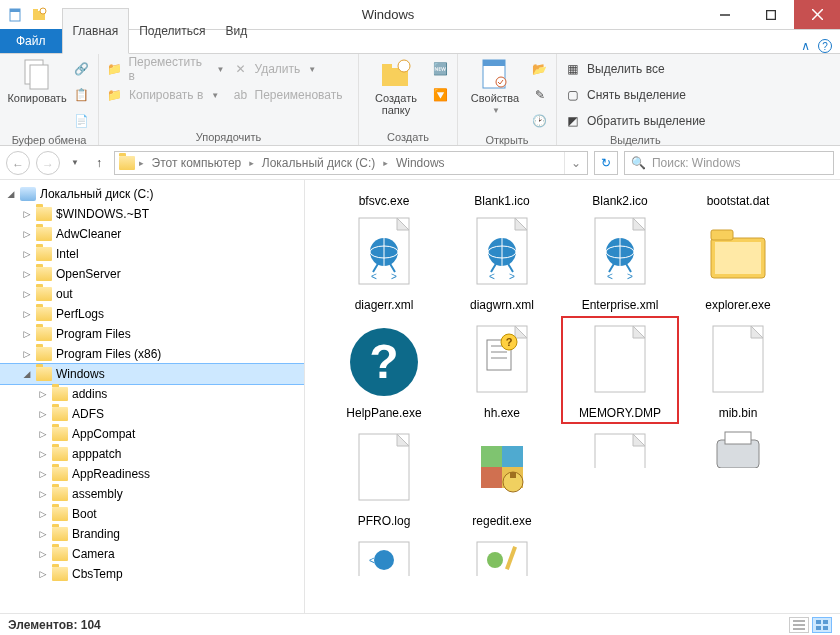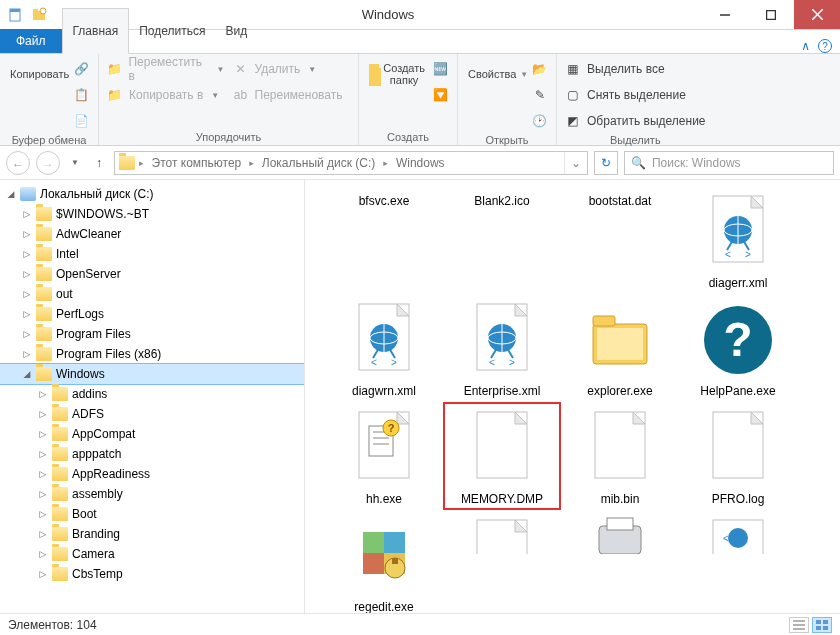--- a/index.html
+++ b/index.html
@@ -20,21 +20,21 @@
 .tab { padding: 22px 10px; height: 24px; display: flex; align-items: center; color: #444; font-size: 12px; }
 .tab.active { background: #f5f6f7; border-top: 1px solid #d4d4d4; border-left: 1px solid #d4d4d4; border-right: 1px solid #d4d4d4; border-bottom: 1px solid #f5f6f7; margin-bottom: -1px; }
 .tab-spacer { flex: 1; }
 .tab-help { padding: 0 8px; color: #1979ca; display:flex; gap:8px; align-items:center;}
 
 
 .ribbon { height: 92px; background: #f5f6f7; display: flex; border-bottom: 1px solid #d4d4d4; }
 .group { border-right: 1px solid #e1e1e1; display: flex; flex-direction: column; padding: 4px 8px 2px; }
 .group-body { display: flex; gap: 8px; flex: 1; align-items: flex-start; }
 .group-label { text-align: center; color: #666; font-size: 11px; padding-top: 2px; }
-.big-btn { display: flex; flex-direction: row; align-items: center; width: 58px; color: #444; font-size: 11px; text-align: center; gap: 2px; }
+.big-btn { display: flex; flex-direction: column; align-items: center; width: 58px; color: #444; font-size: 11px; text-align: center; gap: 2px; }
 .big-icon { width: 32px; height: 32px; }
 .small-btn-col { display: flex; flex-direction: column; gap: 4px; }
 .small-btn { display: flex; align-items: center; gap: 6px; color: #444; font-size: 12px; height: 22px; }
 .small-btn.disabled { color: #b0b0b0; }
 .small-icon { width: 16px; height: 16px; display:inline-flex; align-items:center; justify-content:center;}
 .dd-caret { font-size: 8px; color: #888; margin-left: 2px; }
 
 
 .navbar { height: 34px; display: flex; align-items: center; padding: 4px 6px; gap: 6px; border-bottom: 1px solid #e5e5e5; }
 .nav-btn { width: 24px; height: 24px; border-radius: 50%; border: 1px solid #ccc; display: flex; align-items: center; justify-content: center; color: #999; font-size: 12px; }
@@ -57,21 +57,21 @@
 .disk-ico { width:16px; height:14px; background:linear-gradient(#cfe8ff,#7fb8e8); border-radius:2px; display:inline-block;}
 
 .files { flex: 1; overflow-y: auto; padding: 6px 0 0 20px; }
 .file-grid { display: flex; flex-wrap: wrap; gap: 0; }
 .file-item { width: 118px; display: flex; flex-direction: column; align-items: center; padding: 4px; font-size: 12px; color: #000; text-align:center; }
 .file-item.highlighted { outline: 2px solid #e03030; outline-offset: -2px; }
 .file-label { margin-top: 4px; max-width: 100%; }
 .thumb { width: 74px; height: 82px; display: flex; align-items: center; justify-content: center; }
 
 
-.statusbar { height: 22px; border-top: 1px solid #e5e5e5; display: flex; align-items: center; padding: 0 8px; font-size: 12px; color: #333; background:#fff;}
+.statusbar { height: 22px; border-top: 1px solid #e5e5e5; display: flex; align-items: center; padding: 0 8px; font-size: 12px; color: #333; background:#fff;font-weight:bold;}
 .statusbar .sp { flex:1;}
 .view-toggle { width:20px; height:16px; border:1px solid #ccc; margin-left:3px; display:flex; align-items:center; justify-content:center;}
 .view-toggle.active { background:#cde8ff; border-color:#7abdff;}
 
 
 .tree::-webkit-scrollbar, .files::-webkit-scrollbar { width: 16px; }
 .tree::-webkit-scrollbar-thumb, .files::-webkit-scrollbar-thumb { background:#cdcdcd; border:3px solid #f0f0f0;}
 .tree::-webkit-scrollbar-track, .files::-webkit-scrollbar-track { background:#f0f0f0;}
 </style>
 </head>
@@ -375,20 +375,23 @@
       <div class="tree-item" style="padding-left: 38px;">
         <span class="expand">▷</span>
         <span class="folder-ico"></span>
         <span>CbsTemp</span>
       </div>
     </div>
   <div class="files" id="files">
       <div class="file-grid">
         <div class="file-item" style="height: 22px;">
           <span class="file-label">bfsvc.exe</span>
+        </div>
+        <div class="file-item" style="height: 22px;">
+          <span class="file-label">Blank1.ico</span>
         </div>
         <div class="file-item" style="height: 22px;">
           <span class="file-label">Blank2.ico</span>
         </div>
         <div class="file-item" style="height: 22px;">
           <span class="file-label">bootstat.dat</span>
         </div>
         <div class="file-item">
           <div class="thumb">
             <svg width="74" height="82">

